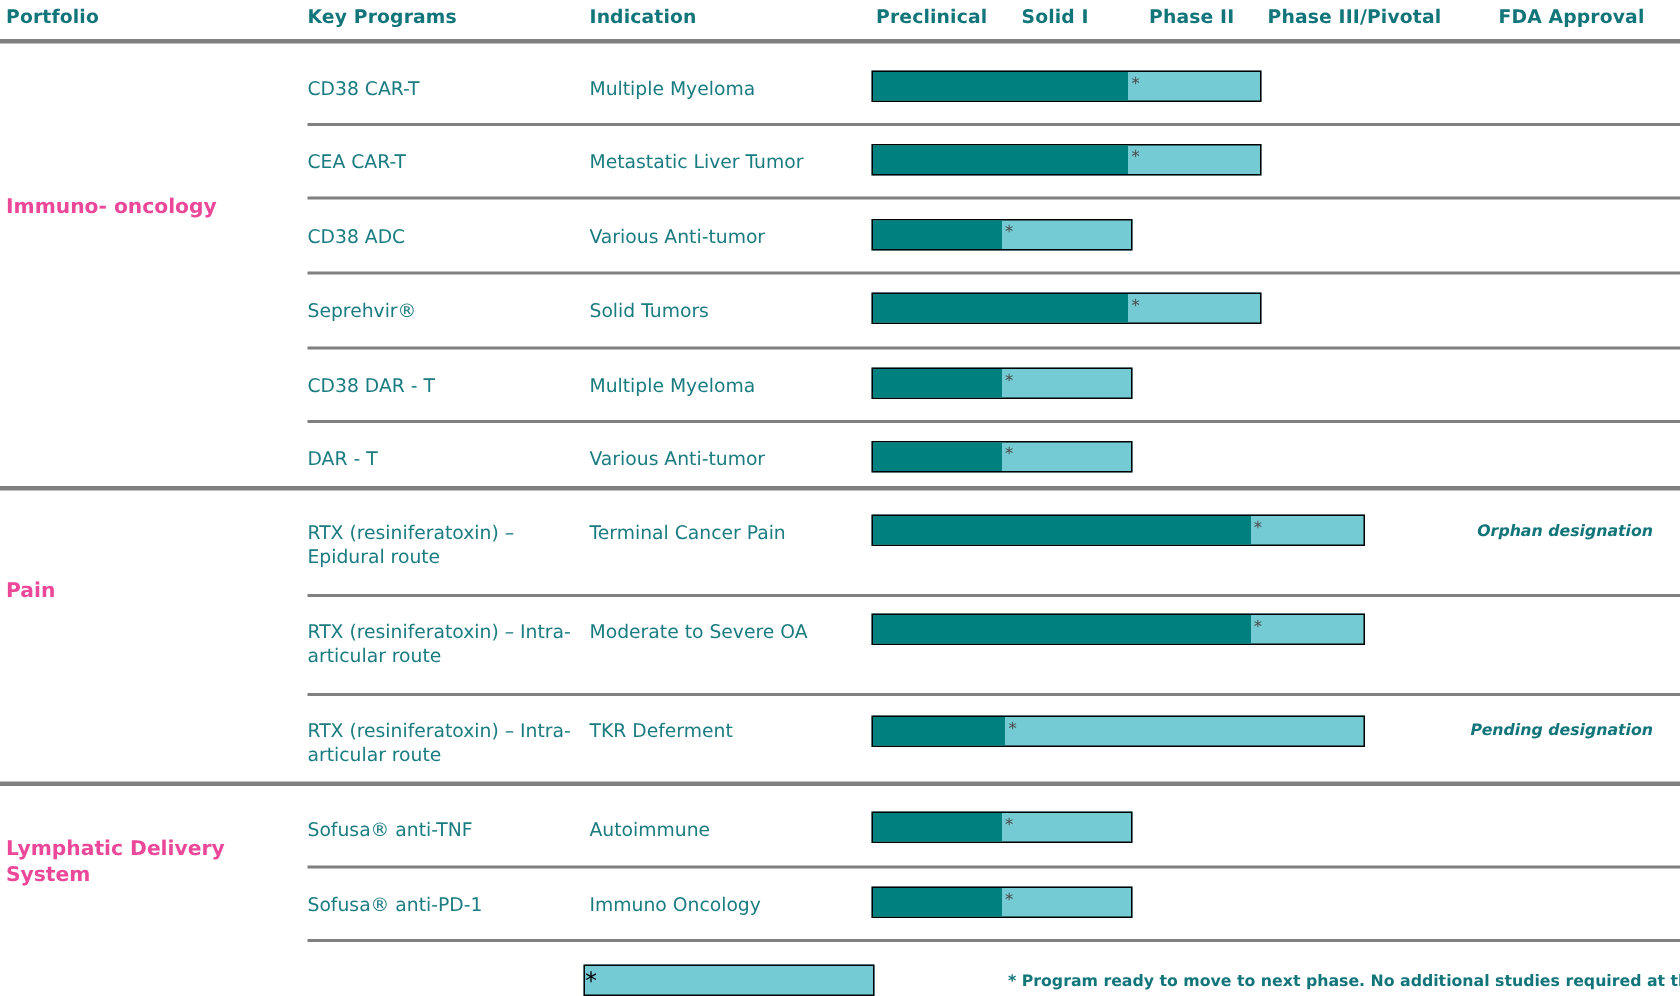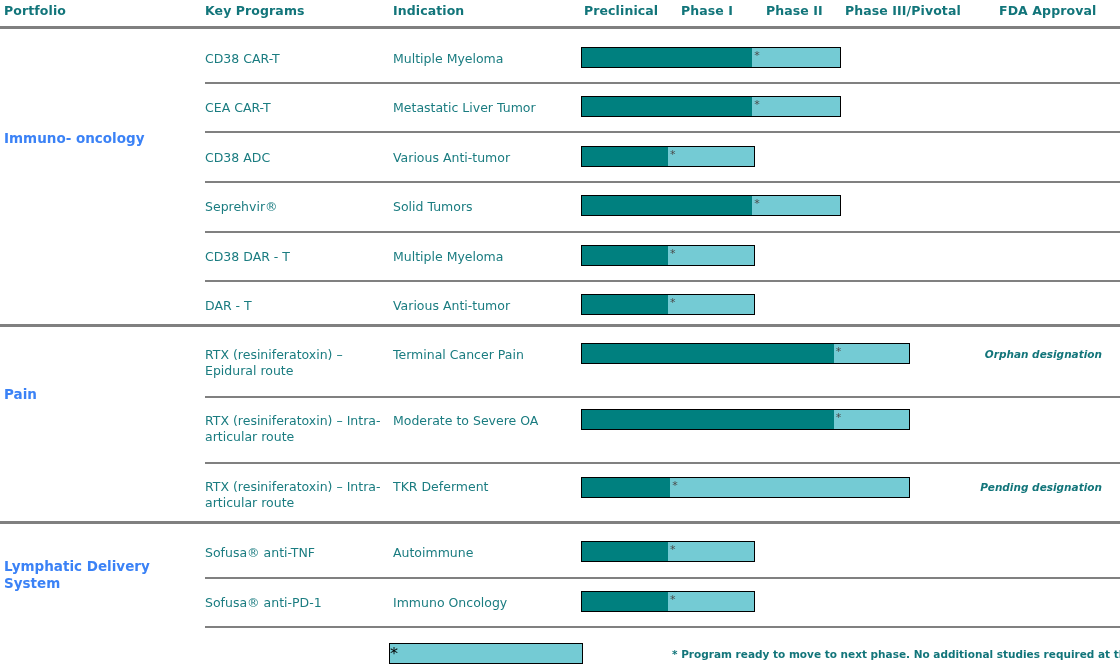--- a/index.html
+++ b/index.html
@@ -34,21 +34,21 @@
   .rule {
     position: absolute;
     background: #808080;
     height: 3px;
   }
   .rule.thin { height: 2px; }
 
   
   .portfolio-label {
     position: absolute;
-    color: #3b82f6;
+    color: #ec4899;
     font-weight: bold;
     font-size: 13.5px;
     line-height: 17px;
     width: 200px;
     left: 4px;
   }
   .cell-program,
   .cell-indication {
     position: absolute;
     color: #1a7c80;
@@ -108,21 +108,21 @@
 </style>
 </head>
 <body>
 
 <div class="sheet">
 
   <div class="col-head" style="left:4px;">Portfolio</div>
   <div class="col-head" style="left:205px;">Key Programs</div>
   <div class="col-head" style="left:393px;">Indication</div>
   <div class="col-head" style="left:584px;">Preclinical</div>
-  <div class="col-head" style="left:681px;">Phase I</div>
+  <div class="col-head" style="left:681px;">Solid I</div>
   <div class="col-head" style="left:766px;">Phase II</div>
   <div class="col-head" style="left:845px;">Phase III/Pivotal</div>
   <div class="col-head" style="left:999px;">FDA Approval</div>
 
   <div class="rule" style="left:0px; top:26px; width:1120px;"></div>
 
   <div class="portfolio-label" style="top:130px;">Immuno- oncology</div>
 
   <div class="cell-program" style="top:51px;">CD38 CAR-T</div>
   <div class="cell-indication" style="top:51px;">Multiple Myeloma</div>

